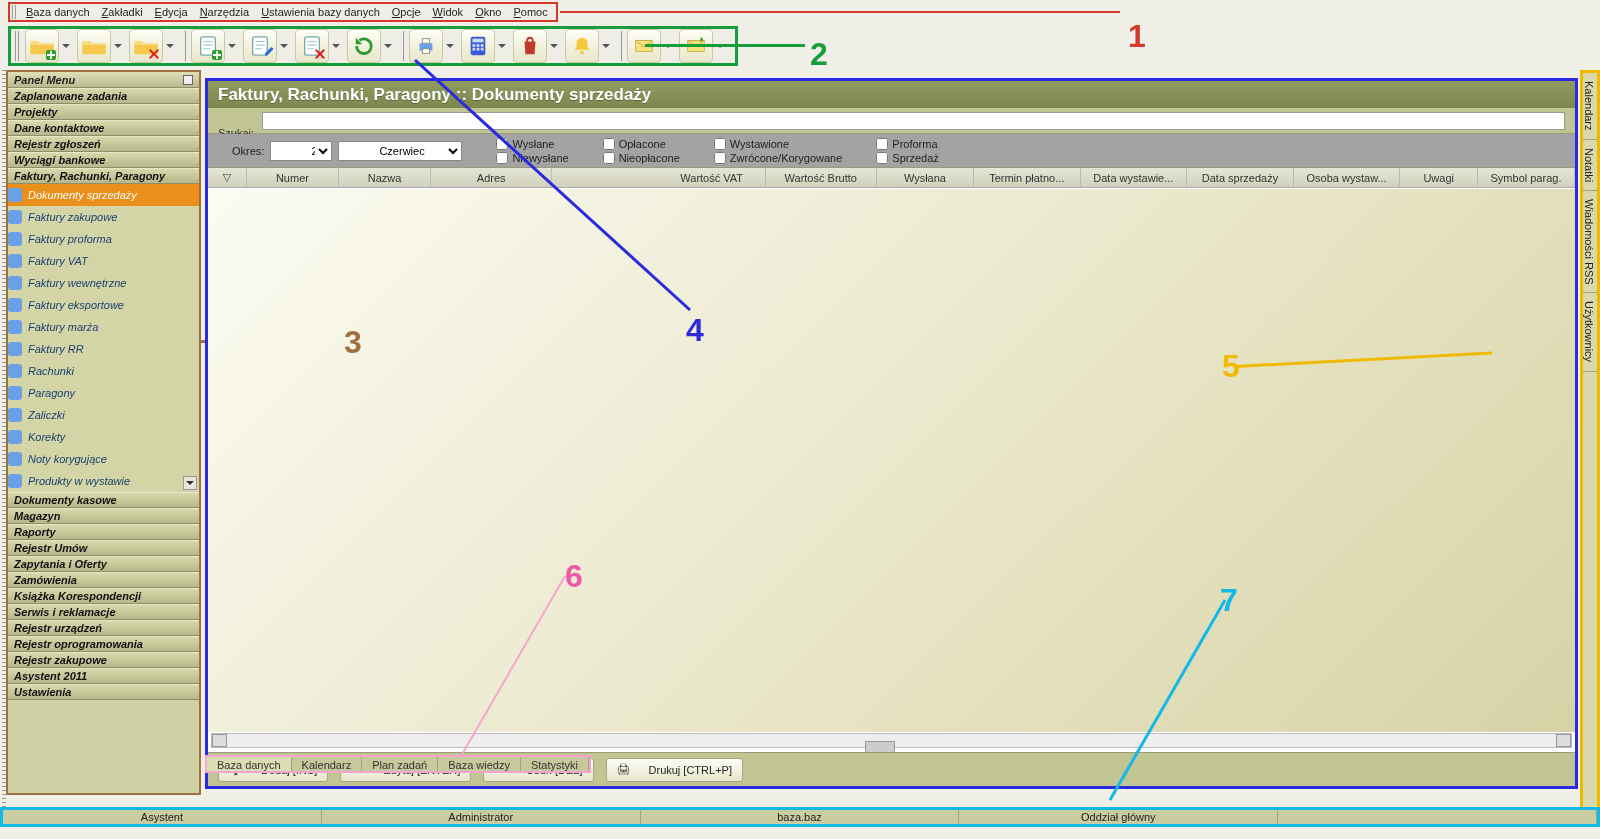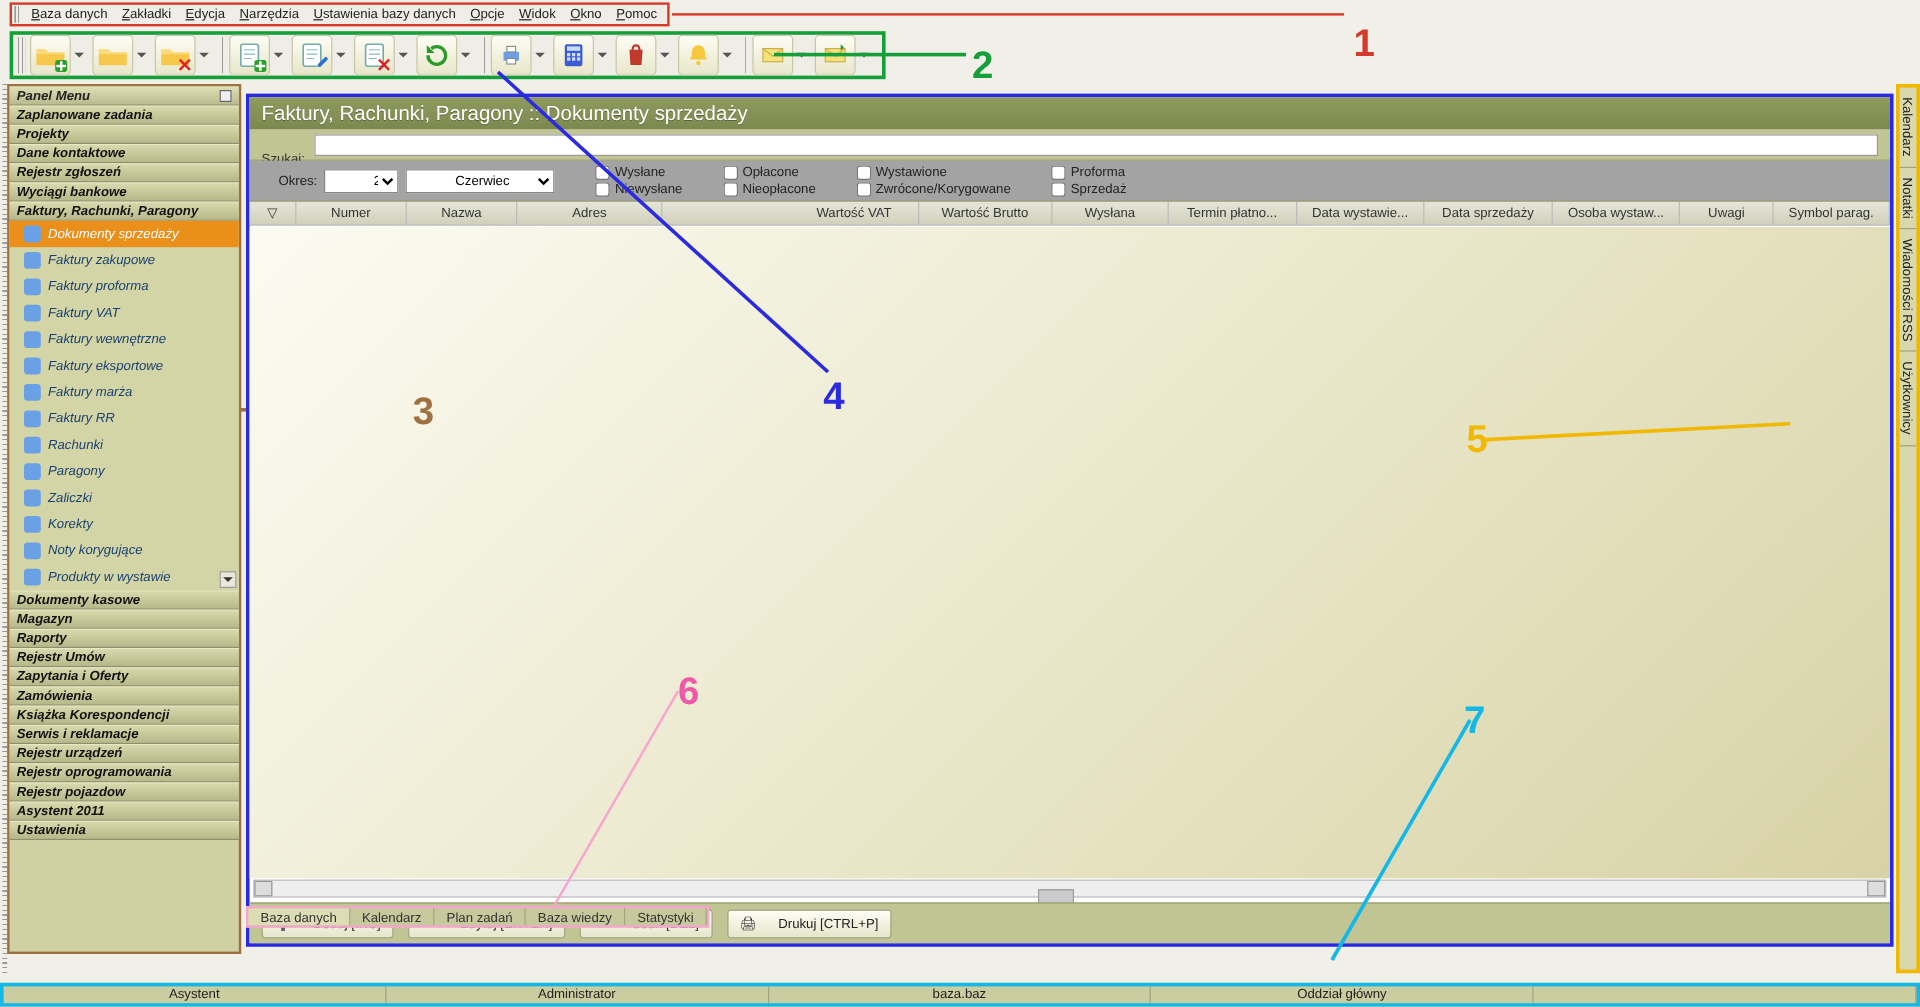--- a/index.html
+++ b/index.html
@@ -51,33 +51,33 @@
   
   .leftpanel { position:absolute; left:6px; top:70px; width:195px; bottom:44px;
     border:2px solid #a07040; background:#cfd0a3;font-style:italic; }
   .lp-header { height:16px; padding:1px 6px; font-weight:bold; color:#222;
     background:linear-gradient(#dfe0b6,#b9ba8e); border-bottom:1px solid #8d8e6c;
     display:flex; align-items:center; justify-content:space-between; }
   .lp-header .pin { width:10px; height:10px; border:1px solid #666; background:#eee; }
   .lp-section { height:16px; padding:1px 6px; font-weight:bold; color:#111;
     background:linear-gradient(#d7d8ab,#b7b88a); border-top:1px solid #e7e8c4; border-bottom:1px solid #8d8e6c; cursor:default;}
   .lp-items { background:#d4d5a7; }
-  .lp-item { height:22px; display:flex; align-items:center; gap:6px; padding:0 12px; color:#1a406f; cursor:default; }
+  .lp-item { height:22px; display:flex; align-items:center; gap:6px; padding:0 0; color:#1a406f; cursor:default; }
   .lp-item .dot { width:14px; height:14px; border-radius:3px; background:#6aa0e6; flex:0 0 14px; }
   .lp-item.active { background:#e98f1a; color:#fff; }
   .lp-scrollbtn { position:absolute; right:2px; width:14px; height:14px; background:#e8e8d8; border:1px solid #999;
     display:flex; align-items:center; justify-content:center; }
   .lp-scrollbtn::after{content:"";border:4px solid transparent;border-top-color:#333;margin-top:4px;}
   .left-line { position:absolute; background:#a07040; height:3px; }
 
   
   .main { position:absolute; left:205px; right:22px; top:78px; bottom:50px;
     border:3px solid #2a2ae0; background:#fff; }
   .main-header { height:27px; background:linear-gradient(#8f9a5f,#7d884f); color:#fff;
-    font-size:17px; font-weight:normal; display:flex; align-items:center; padding:0 10px;
+    font-size:17px; font-weight:bold; display:flex; align-items:center; padding:0 10px;
     text-shadow:0 1px 0 rgba(0,0,0,.3); }
   .search-row { height:26px; background:#c1c493; display:flex; align-items:center; padding:0 10px; gap:8px; border-bottom:1px solid #9a9c74;}
   .search-row label{color:#333;margin-top:24px;}
   .search-row input { flex:1; height:18px; border:1px solid #999; padding:0 4px; background:#fff;}
   .filter-row { height:34px; background:#a3a3a3; display:flex; align-items:center; padding:0 10px 0 24px; gap:6px; border-bottom:1px solid #9a9c74; position:relative;}
   .filter-row .lbl{color:#222;}
   .sel { height:20px; border:1px solid #888; background:#fff; font-size:11px;padding-left:36px; }
   .chkcol { display:flex; flex-direction:column; gap:2px; margin-left:28px; }
   .chk { display:flex; align-items:center; gap:4px; color:#222;}
   .chk input{width:12px;height:12px;}
@@ -102,21 +102,21 @@
   .rtab { flex:0 0 auto; writing-mode:vertical-rl; text-orientation:mixed;
     padding:8px 2px; border-bottom:1px solid #a3a47c; color:#222; text-align:center; cursor:default;}
 
   
   .btabs { position:absolute; left:205px; top:755px; height:18px;
     border:2px solid #f7a5cf; background:#c7c89b; display:flex; align-items:stretch;}
   .btab { padding:2px 10px; border-right:1px solid #a3a47c; color:#333; cursor:default;}
   .btab.active{ background:#dcddb4; font-weight:normal;}
 
   
-  .status { position:absolute; left:0; right:0; bottom:0; height:20px;
+  .status { position:absolute; left:0; right:0; bottom:12px; height:20px;
     border:3px solid #13b8e6; background:#c9cd9f; display:flex;}
   .scell { flex:1; display:flex; align-items:center; justify-content:center;
     border-right:1px solid #a3a47c; color:#222;}
 
   
   .dig { position:absolute; font-size:32px; font-weight:bold; }
 
   
   .leftstripe{position:absolute;left:2px;top:70px;bottom:28px;width:4px;
     background:repeating-linear-gradient(0deg,#999 0 1px,transparent 1px 4px);}
@@ -334,21 +334,21 @@
     <div class="lp-section">Dokumenty kasowe</div>
     <div class="lp-section">Magazyn</div>
     <div class="lp-section">Raporty</div>
     <div class="lp-section">Rejestr Umów</div>
     <div class="lp-section">Zapytania i Oferty</div>
     <div class="lp-section">Zamówienia</div>
     <div class="lp-section">Książka Korespondencji</div>
     <div class="lp-section">Serwis i reklamacje</div>
     <div class="lp-section">Rejestr urządzeń</div>
     <div class="lp-section">Rejestr oprogramowania</div>
-    <div class="lp-section">Rejestr pojazdow</div>
+    <div class="lp-section">Rejestr zakupowe</div>
     <div class="lp-section">Asystent 2011</div>
     <div class="lp-section">Ustawienia</div>
   </div>
 <div class="left-line" style="left:200px;top:340px;width:140px;"></div>
 
 <div class="main" id="main">
   <div class="main-header">Faktury, Rachunki, Paragony :: Dokumenty sprzedaży</div>
   <div class="search-row">
     <label>Szukaj:</label>
     <input type="text" style="">

